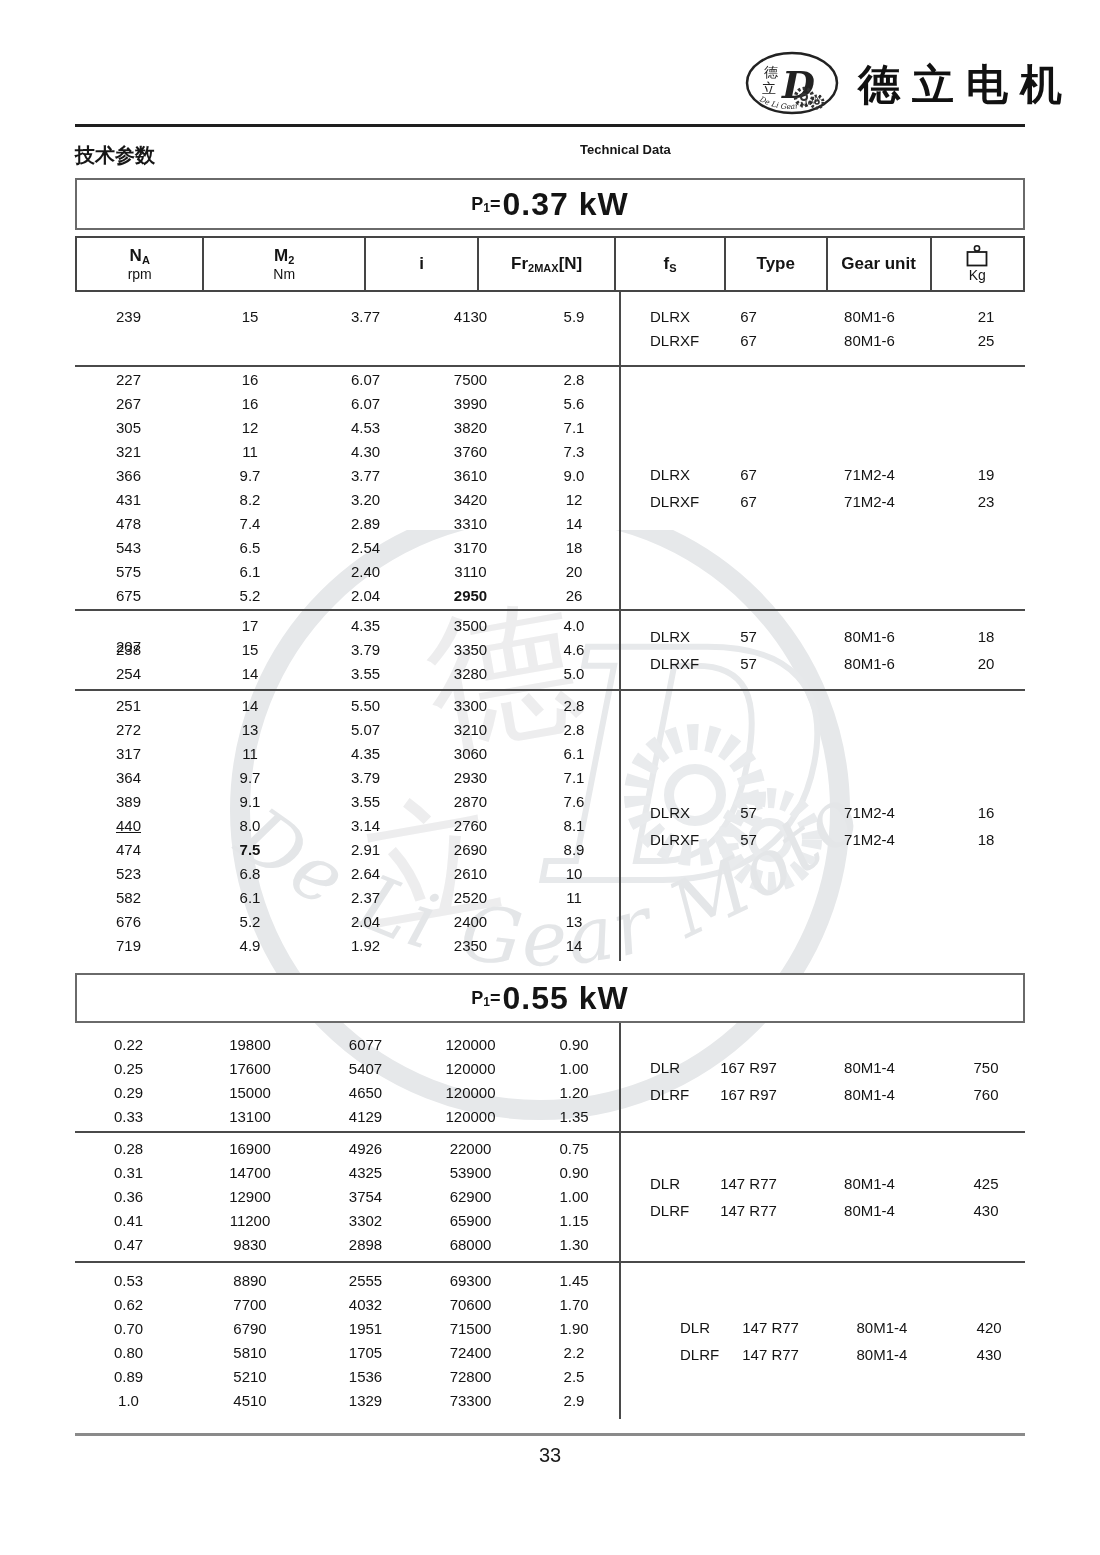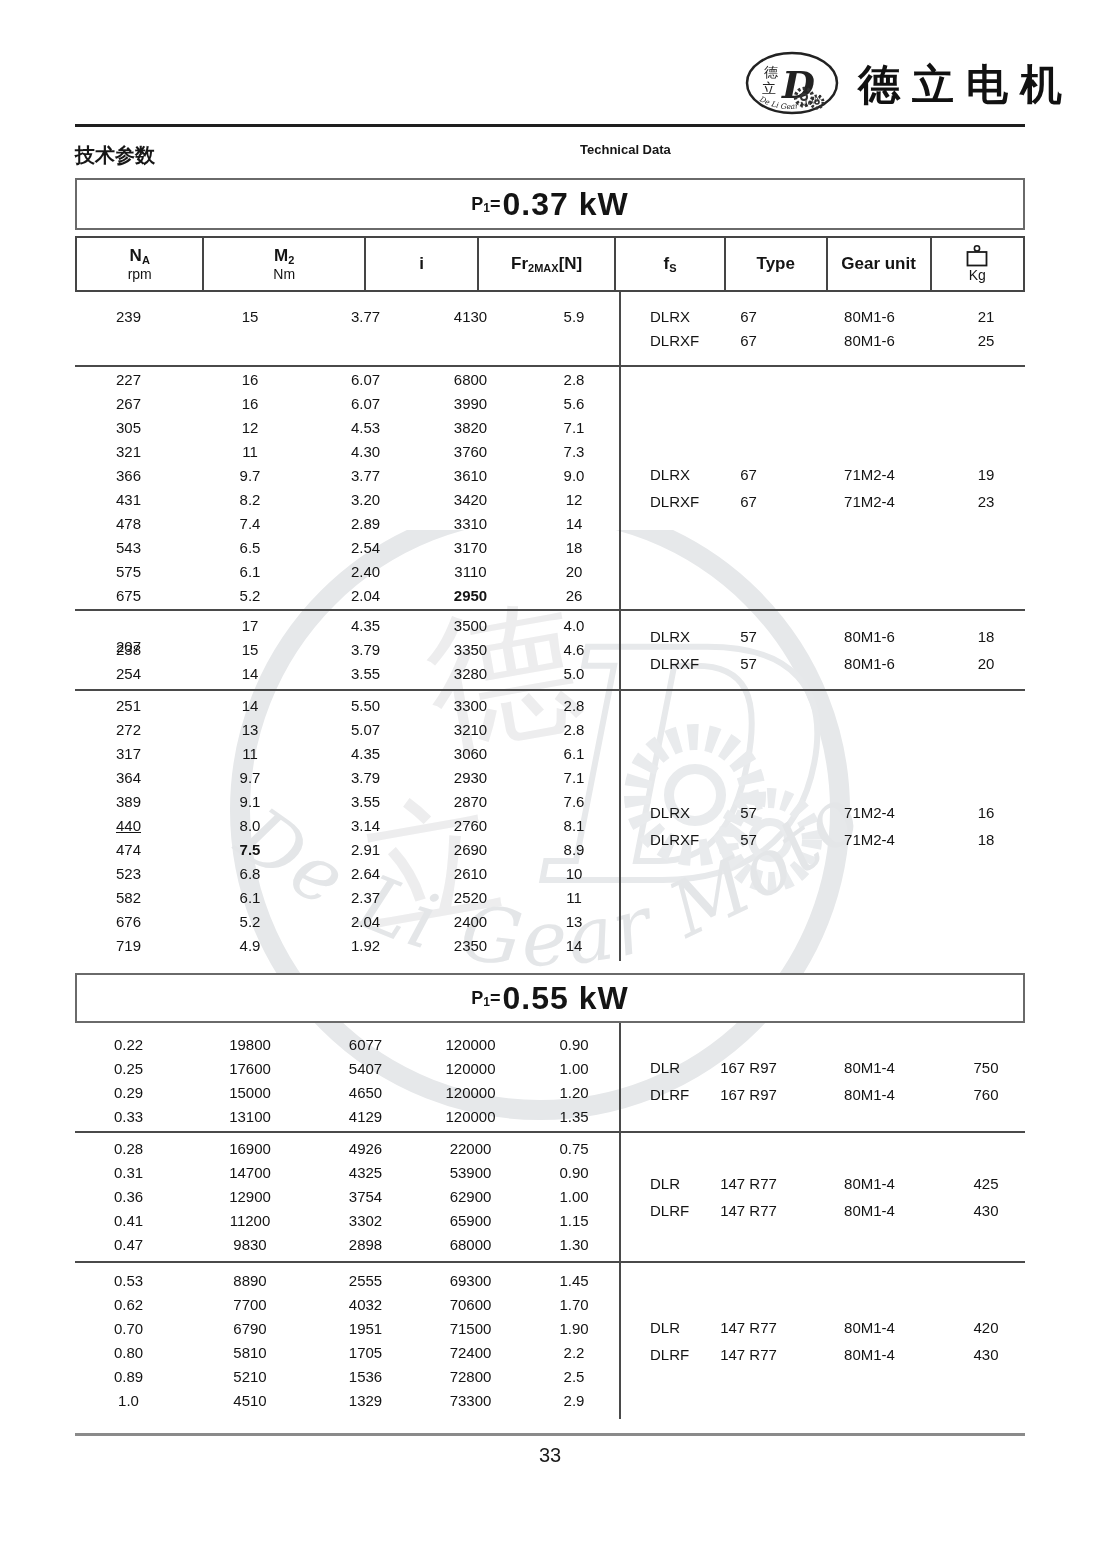--- a/index.html
+++ b/index.html
@@ -170,21 +170,21 @@
               <div class="tcell tcell-3" style="width: 78px;">25</div>
             </div>
           </div>
         </div>
         <div class="group" style="padding: 1px 0px;">
           <div class="gleft">
             <div class="drow">
               <div class="dcell" style="width: 107px;">227</div>
               <div class="dcell" style="width: 136px;">16</div>
               <div class="dcell" style="width: 95px;">6.07</div>
-              <div class="dcell" style="width: 115px;">6800</div>
+              <div class="dcell" style="width: 115px;">7500</div>
               <div class="dcell" style="width: 92px;">2.8</div>
             </div>
             <div class="drow">
               <div class="dcell" style="width: 107px;">267</div>
               <div class="dcell" style="width: 136px;">16</div>
               <div class="dcell" style="width: 95px;">6.07</div>
               <div class="dcell" style="width: 115px;">3990</div>
               <div class="dcell" style="width: 92px;">5.6</div>
             </div>
             <div class="drow">
@@ -496,21 +496,21 @@
               <div class="tcell tcell-3" style="width: 78px;">425</div>
             </div>
             <div class="trow">
               <div class="tcell tcell-0" style="width: 85px;">DLRF</div>
               <div class="tcell tcell-1" style="width: 87px;">147 R77</div>
               <div class="tcell tcell-2" style="width: 155px;">80M1-4</div>
               <div class="tcell tcell-3" style="width: 78px;">430</div>
             </div>
           </div>
         </div>
-        <div class="group" style="padding: 6px 0px;">
+        <div class="group" style="padding: 6px 0px; gap: 30px;">
           <div class="gleft">
             <div class="drow">
               <div class="dcell" style="width: 107px;">0.53</div>
               <div class="dcell" style="width: 136px;">8890</div>
               <div class="dcell" style="width: 95px;">2555</div>
               <div class="dcell" style="width: 115px;">69300</div>
               <div class="dcell" style="width: 92px;">1.45</div>
             </div>
             <div class="drow">
               <div class="dcell" style="width: 107px;">0.62</div>

